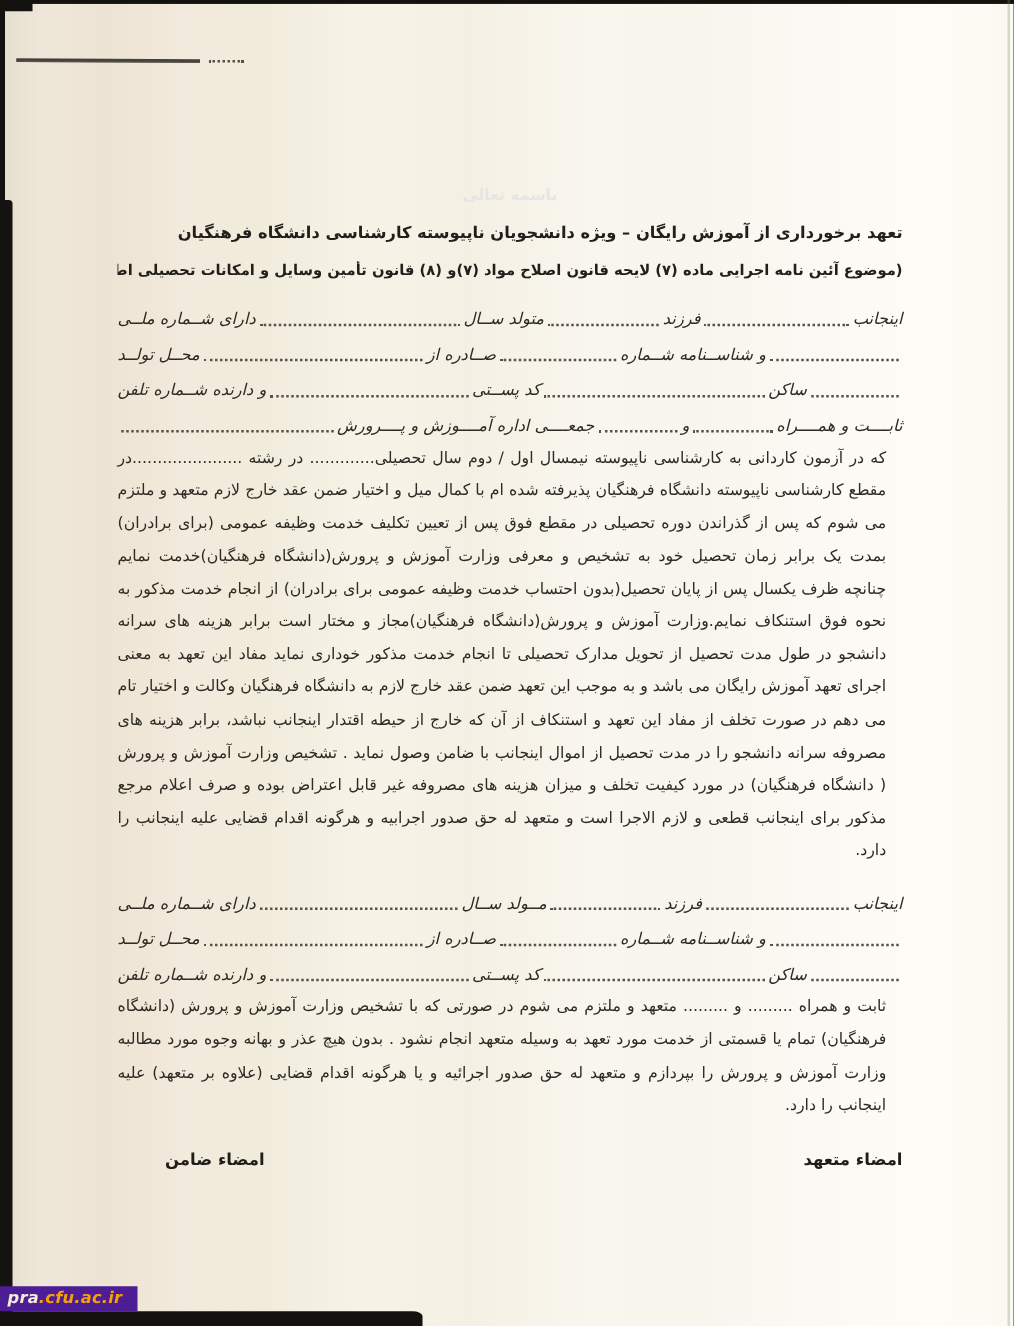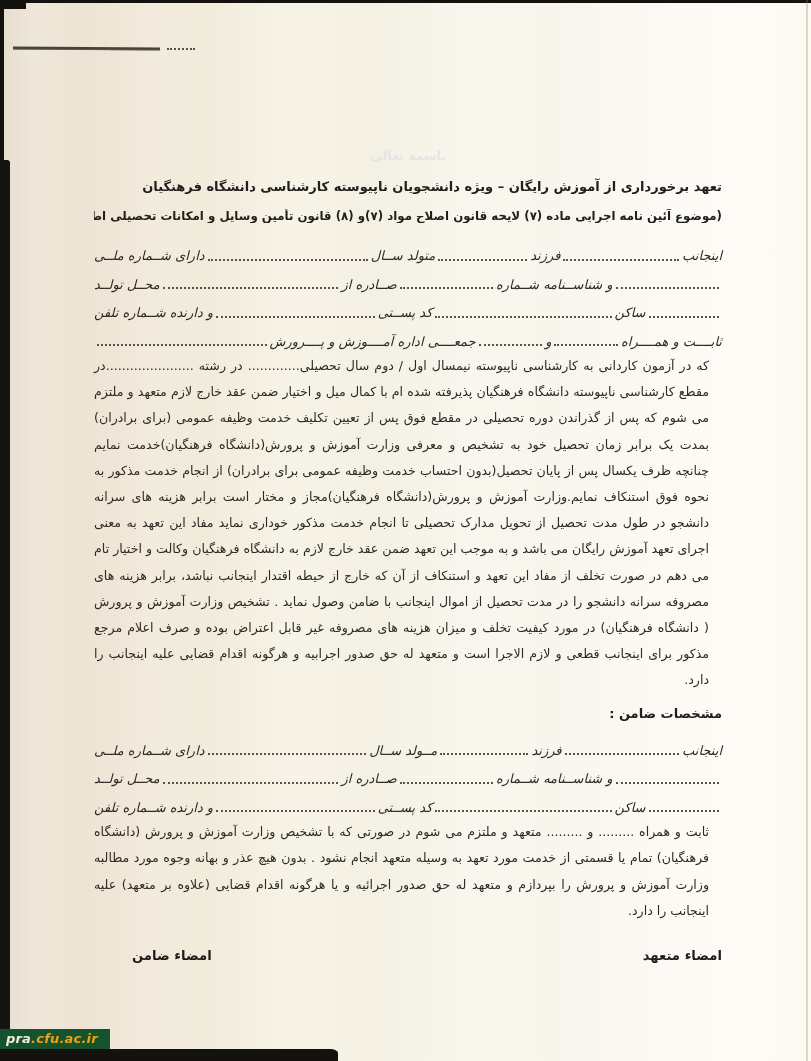--- a/index.html
+++ b/index.html
@@ -29,21 +29,21 @@
   .doc-subtitle{margin-top:15px;text-align:center;font-weight:bold;font-size:11.8px;color:#22201c;white-space:nowrap;overflow:hidden;}
   .frows{margin-top:13px;}
   .g-rows{margin-top:10px;}
   .frow{display:flex;align-items:flex-end;height:28.5px;font-size:13px;}
   .lbl{white-space:nowrap;line-height:1.25;font-style:italic;}
   .dots{border-bottom:2px dotted #57534b;margin:0 3px 4px 3px;min-width:14px;}
   .para{margin:3px 13px 0 0;text-align:justify;line-height:26.2px;font-size:12.6px;}
   .section-heading{margin-top:12px;font-weight:bold;font-size:13px;color:#22201c;}
   .sigrow{display:flex;justify-content:space-between;margin-top:24px;font-weight:bold;font-size:13.2px;color:#1f1d19;}
   .sig-guarantor{margin-left:38px;}
-  .watermark{position:absolute;left:0;bottom:12px;background:#14532d;padding:2px 12px 3px 6px;font-style:italic;font-weight:bold;font-size:13px;letter-spacing:0.2px;}
+  .watermark{position:absolute;left:0;bottom:12px;background:#4c1d95;padding:2px 12px 3px 6px;font-style:italic;font-weight:bold;font-size:13px;letter-spacing:0.2px;}
   .wm-pre{color:#f2ecd9;}
   .wm-suf{color:#f59f0a;}
 </style>
 </head>
 <body>
 
 <div>
   <div class="paper"></div>
   <div class="edge-top"></div>
   <div class="corner-tl"></div>
@@ -90,21 +90,20 @@
         <span class="dots" style="flex:0.45"></span>
         <span class="lbl">و</span>
         <span class="dots" style="flex:0.45"></span>
         <span class="lbl">جمعــــی اداره آمــــوزش و پــــرورش</span>
         <span class="dots" style="flex:1.2"></span>
       </div>
     </div>
 
     <p class="para">که در آزمون کاردانی به کارشناسی ناپیوسته نیمسال اول / دوم سال تحصیلی............. در رشته ......................در مقطع کارشناسی ناپیوسته دانشگاه فرهنگیان پذیرفته شده ام با کمال میل و اختیار ضمن عقد خارج لازم متعهد و ملتزم می شوم که پس از گذراندن دوره تحصیلی در مقطع فوق پس از تعیین تکلیف خدمت وظیفه عمومی (برای برادران) بمدت یک برابر زمان تحصیل خود به تشخیص و معرفی وزارت آموزش و پرورش(دانشگاه فرهنگیان)خدمت نمایم چنانچه ظرف یکسال پس از پایان تحصیل(بدون احتساب خدمت وظیفه عمومی برای برادران) از انجام خدمت مذکور به نحوه فوق استنکاف نمایم.وزارت آموزش و پرورش(دانشگاه فرهنگیان)مجاز و مختار است برابر هزینه های سرانه دانشجو در طول مدت تحصیل از تحویل مدارک تحصیلی تا انجام خدمت مذکور خوداری نماید مفاد این تعهد به معنی اجرای تعهد آموزش رایگان می باشد و به موجب این تعهد ضمن عقد خارج لازم به دانشگاه فرهنگیان وکالت و اختیار تام می دهم در صورت تخلف از مفاد این تعهد و استنکاف از آن که خارج از حیطه اقتدار اینجانب نباشد، برابر هزینه های مصروفه سرانه دانشجو را در مدت تحصیل از اموال اینجانب با ضامن وصول نماید . تشخیص وزارت آموزش و پرورش ( دانشگاه فرهنگیان) در مورد کیفیت تخلف و میزان هزینه های مصروفه غیر قابل اعتراض بوده و صرف اعلام مرجع مذکور برای اینجانب قطعی و لازم الاجرا است و متعهد له حق صدور اجرابیه و هرگونه اقدام قضایی علیه اینجانب را دارد.</p>
 
-    <div class="section-heading">مشخصات ضامن :</div>
 
     <div class="g-rows">
       <div class="frow">
         <span class="lbl">اینجانب</span>
         <span class="dots" style="flex:1.3"></span>
         <span class="lbl">فرزند</span>
         <span class="dots" style="flex:1.0"></span>
         <span class="lbl">مــولد ســال</span>
         <span class="dots" style="flex:1.8"></span>
         <span class="lbl">دارای شــماره ملــی</span>

